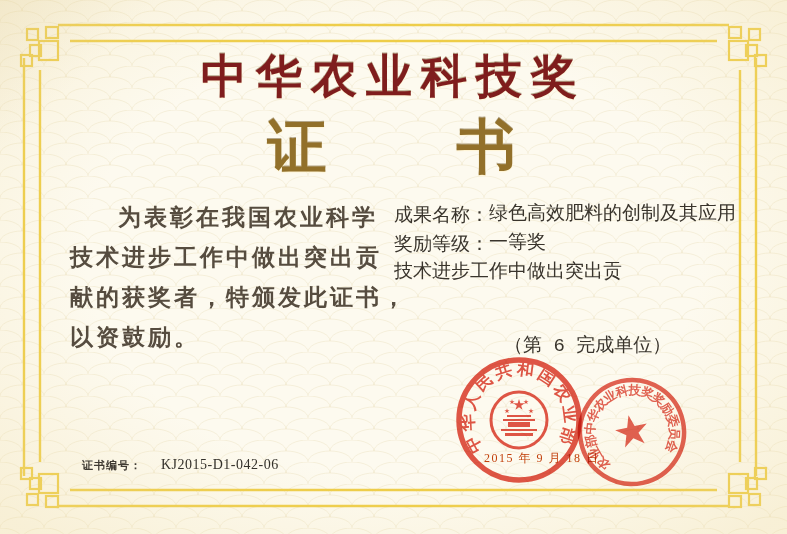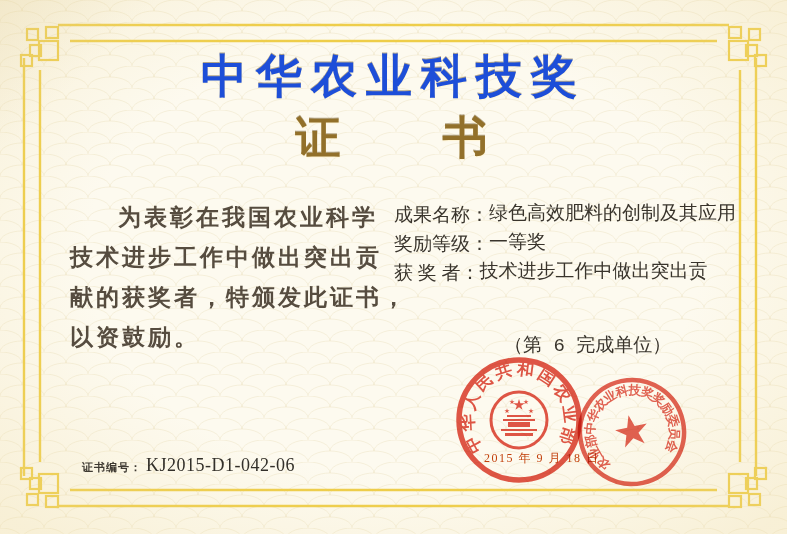--- a/index.html
+++ b/index.html
@@ -15,27 +15,27 @@
   .bg-svg{position:absolute;left:0;top:0;width:787px;height:534px;z-index:0;}
   .vignette{
     position:absolute;inset:0;z-index:1;pointer-events:none;
     background:radial-gradient(ellipse at 50% 48%, rgba(255,255,255,0) 55%, rgba(236,216,156,0.30) 96%),
                linear-gradient(135deg, rgba(210,190,140,0.18) 0%, rgba(255,255,255,0) 12%);
   }
   .layer{position:absolute;z-index:2;}
   .title{
     left:0;top:46px;width:787px;text-align:center;
     font-size:46px;font-weight:bold;letter-spacing:9px;
-    color:#1d4ed8;
+    color:#7f1d1d;
     text-shadow:0 1px 1px rgba(255,244,210,0.9), 0 -1px 0 rgba(90,64,16,0.45);
     white-space:nowrap;
   }
   .subtitle{
     left:0;top:108px;width:787px;text-align:center;
-    font-size:45px;font-weight:bold;letter-spacing:4px;
+    font-size:59px;font-weight:bold;letter-spacing:4px;
     color:#92702a;
     text-shadow:0 1px 1px rgba(255,244,210,0.9), 0 -1px 0 rgba(90,64,16,0.45);
     white-space:nowrap;
   }
   .citation{
     left:70px;top:198px;width:308px;
     font-size:23px;line-height:40px;letter-spacing:3px;
     color:#564c3f;font-weight:600;
   }
   .citation .ln{white-space:nowrap;font-family:Liberation Serif, serif;}
@@ -53,21 +53,21 @@
     font-size:12px;letter-spacing:1.5px;color:#c2410c;
     white-space:nowrap;z-index:2;
   }
   .seal{position:absolute;z-index:3;mix-blend-mode:multiply;}
   .seal-left{left:449px;top:350px;opacity:0.88;}
   .seal-right{left:572px;top:372px;opacity:0.82;transform:rotate(-12deg);}
   .serial{
     left:82px;top:455px;white-space:nowrap;z-index:2;
   }
   .serial .slbl{font-size:11px;font-weight:600;color:#3f3a32;letter-spacing:1px;}
-  .serial .snum{font-size:18px;color:#33302a;letter-spacing:0.5px;}
+  .serial .snum{font-size:14px;color:#33302a;letter-spacing:0.5px;margin-left:15px;}
 </style>
 </head>
 <body>
 
 <div class="cert">
 
   <svg class="bg-svg" viewBox="0 0 787 534" xmlns="http://www.w3.org/2000/svg">
     <defs>
       <pattern id="scales" width="44" height="22" patternUnits="userSpaceOnUse">
         <g fill="none" stroke="rgba(203,176,105,0.32)" stroke-width="1">
@@ -118,21 +118,20 @@
   <div class="layer fields">
     <div class="row">
       <span class="lbl">成果名称：</span>
       <span class="val">绿色高效肥料的创制及其应用</span>
     </div>
     <div class="row">
       <span class="lbl">奖励等级：</span>
       <span class="val">一等奖</span>
     </div>
     <div class="row">
-      <span class="lbl">获 奖 者：</span>
       <span class="val">技术进步工作中做出突出贡</span>
     </div>
     <div class="row cont">
       <span class="val">（第 6 完成单位）</span>
     </div>
   </div>
 
   <div class="layer date">2015 年 9 月 18 日</div>
 
   <svg class="seal seal-left" width="140" height="140" viewBox="0 0 140 140" xmlns="http://www.w3.org/2000/svg">

